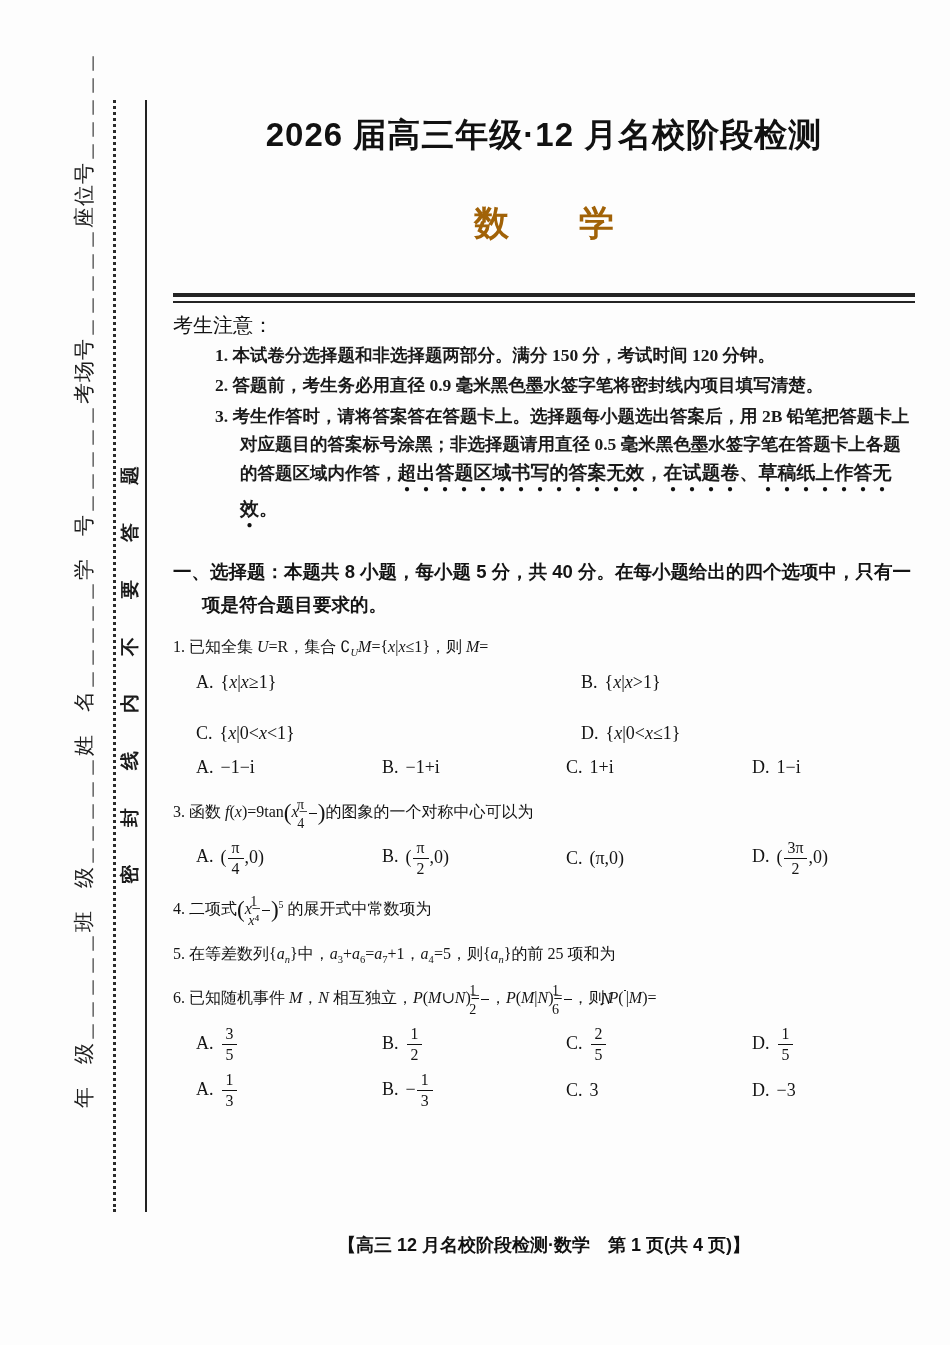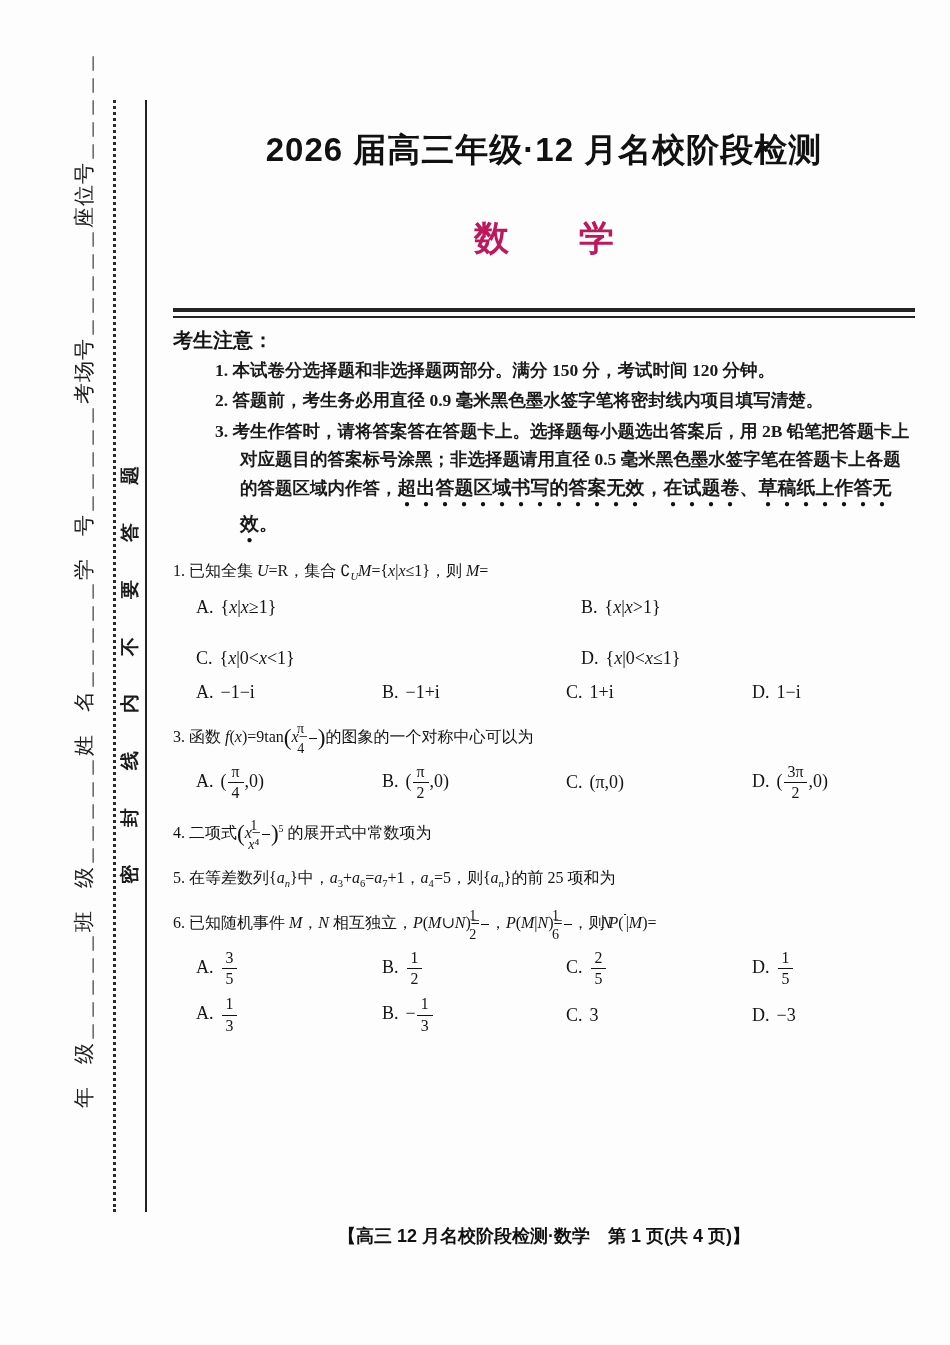--- a/index.html
+++ b/index.html
@@ -11,28 +11,28 @@
   .seal-strip{position:absolute;left:58px;top:1212px;width:1112px;height:92px;
               transform-origin:0 0;transform:rotate(-90deg);}
   .fields-line{position:absolute;top:12px;left:104px;right:0;white-space:nowrap;
                font-size:21px;letter-spacing:1px;color:#1b1b1b;}
   .dotted-v{position:absolute;top:55px;left:0;width:100%;border-top:3px dotted #2a2a2a;}
   .seal-text{position:absolute;top:59px;left:0;width:100%;text-align:center;
              font-size:19px;letter-spacing:38px;font-weight:600;color:#1b1b1b;white-space:nowrap;}
   .solid-v{position:absolute;top:87px;left:0;width:100%;border-top:2.5px solid #222;}
 
   
-  .content{position:absolute;left:173px;top:106px;width:742px;}
+  .content{position:absolute;left:173px;top:91px;width:742px;}
   .title{text-align:center;font-size:33px;font-weight:700;letter-spacing:1px;
          font-family:"Liberation Sans","DejaVu Sans",sans-serif;color:#111;}
   .subject{text-align:center;font-size:35px;font-weight:700;margin-top:42px;
-           font-family:"Liberation Sans","DejaVu Sans",sans-serif;color:#be185d;}
+           font-family:"Liberation Sans","DejaVu Sans",sans-serif;color:#a16207;}
   .rule{margin-top:46px;height:4px;border-top:4px solid #242424;border-bottom:2px solid #242424;}
 
-  .notice-head{margin-top:9px;font-size:20px;font-weight:700;
+  .notice-head{margin-top:9px;font-size:20px;font-weight:400;
                font-family:"Liberation Sans","DejaVu Sans",sans-serif;}
   .notice-item{font-size:17.5px;line-height:1.62;padding-left:67px;text-indent:-25px;
                font-weight:600;font-family:Liberation Serif, serif;
                margin-top:2px;color:#1a1a1a;}
   .emph{font-weight:800;font-size:19px;
         -webkit-text-emphasis:filled circle #111;-webkit-text-emphasis-position:under right;
         text-emphasis:filled circle #111;text-emphasis-position:under right;}
 
   .section-title{margin-top:26px;font-size:18.5px;font-weight:700;line-height:1.75;
                  padding-left:29px;text-indent:-29px;
@@ -52,21 +52,21 @@
   .mi{font-family:"Liberation Serif","DejaVu Serif",serif;font-style:italic;}
   sub{font-size:0.66em;}
   sup{font-size:0.62em;}
   .f{display:inline-block;vertical-align:middle;text-align:center;line-height:1.15;
      font-size:0.88em;padding:0 1px;}
   .f .n{display:block;border-bottom:1.5px solid #111;padding:0 4px 1px;}
   .f .d{display:block;padding:1px 4px 0;}
   .ov{display:inline-block;line-height:1.05;border-top:1.6px solid #111;padding:0 1px;}
   .bp{font-size:1.45em;vertical-align:-0.12em;font-weight:400;}
 
-  .footer{position:absolute;left:173px;width:742px;bottom:97px;text-align:center;
+  .footer{position:absolute;left:173px;width:742px;bottom:88px;text-align:center;
           font-size:18px;font-weight:700;
           font-family:"Liberation Sans","DejaVu Sans",sans-serif;color:#111;}
 </style>
 </head>
 <body>
 
 <div class="page">
 
   <aside>
     <div class="seal-strip">
@@ -81,20 +81,21 @@
     <h1 class="title">2026 届高三年级·12 月名校阶段检测</h1>
     <h2 class="subject">数　　学</h2>
 
     <div class="rule"></div>
 
     <div class="notice-head">考生注意：</div>
     <div class="notice-item">1. 本试卷分选择题和非选择题两部分。满分 150 分，考试时间 120 分钟。</div>
     <div class="notice-item">2. 答题前，考生务必用直径 0.9 毫米黑色墨水签字笔将密封线内项目填写清楚。</div>
     <div class="notice-item"><span>3. 考生作答时，请将答案答在答题卡上。选择题每小题选出答案后，用 2B 铅笔把答题卡上对应题目的答案标号涂黑；非选择题请用直径 0.5 毫米黑色墨水签字笔在答题卡上各题的答题区域内作答，</span><span class="emph">超出答题区域书写的答案无效，在试题卷、草稿纸上作答无效。</span></div>
 
+    <div class="section-title">一、选择题：本题共 8 小题，每小题 5 分，共 40 分。在每小题给出的四个选项中，只有一项是符合题目要求的。</div>
 
     <div class="questions" id="questions">
         <div>
           <div class="q-stem">1. 已知全集 <i class="mi">U</i>=R，集合 ∁<sub><i class="mi">U</i></sub><i class="mi">M</i>={<i class="mi">x</i>|<i class="mi">x</i>≤1}，则 <i class="mi">M</i>=</div>
           <div class="opts cols2">
             <div class="opt"><span class="ol">A.</span>{<i class="mi">x</i>|<i class="mi">x</i>≥1}</div>
             <div class="opt"><span class="ol">B.</span>{<i class="mi">x</i>|<i class="mi">x</i>&gt;1}</div>
             <div class="opt"><span class="ol">C.</span>{<i class="mi">x</i>|0&lt;<i class="mi">x</i>&lt;1}</div>
             <div class="opt"><span class="ol">D.</span>{<i class="mi">x</i>|0&lt;<i class="mi">x</i>≤1}</div>
           </div>

